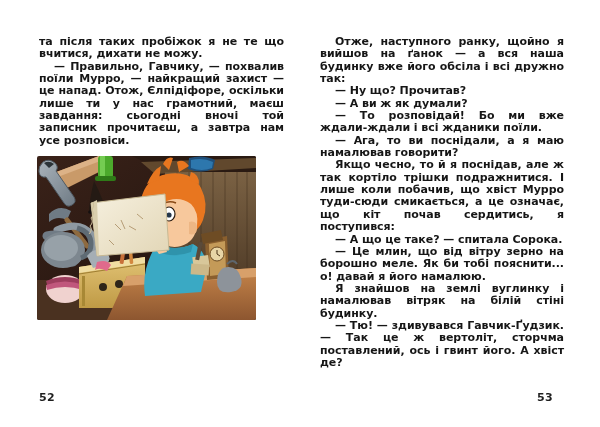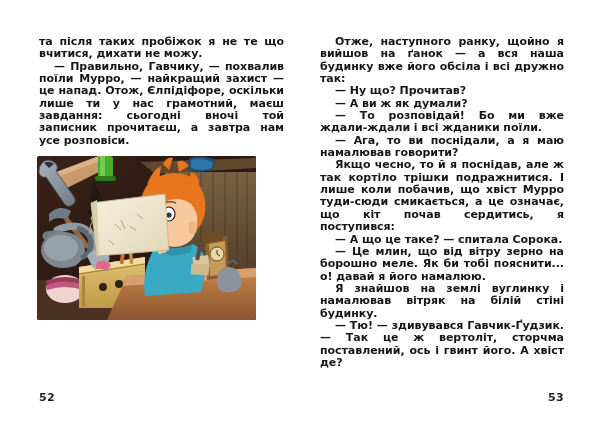--- a/index.html
+++ b/index.html
@@ -75,21 +75,21 @@
 
   .page-number {
     position: absolute;
     bottom: 23px;
     font-size: 11px;
     font-weight: 700;
     color: #1f1f1f;
     letter-spacing: 0.3px;
   }
   .page-number.left  { left: 39px; }
-  .page-number.right { right: 36px; margin-top: 32px; }
+  .page-number.right { right: 47px; margin-top: 32px; }
 </style>
 </head>
 <body>
 
 <div id="book-spread">
 
   <div class="page page-left">
 
     <div class="text-block">
       <p class="noindent">та після таких пробіжок я не те що вчитися, дихати не можу.</p>

